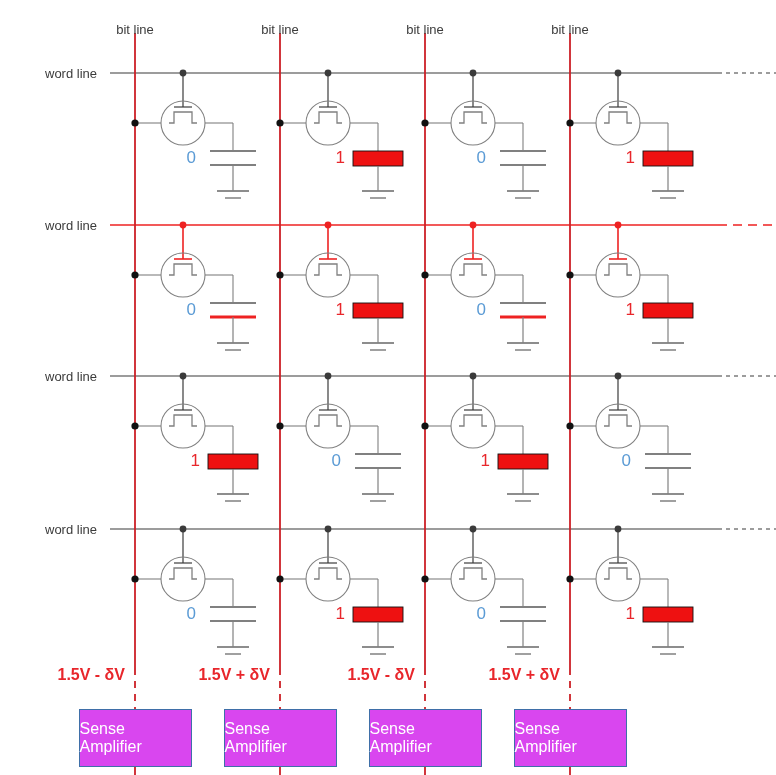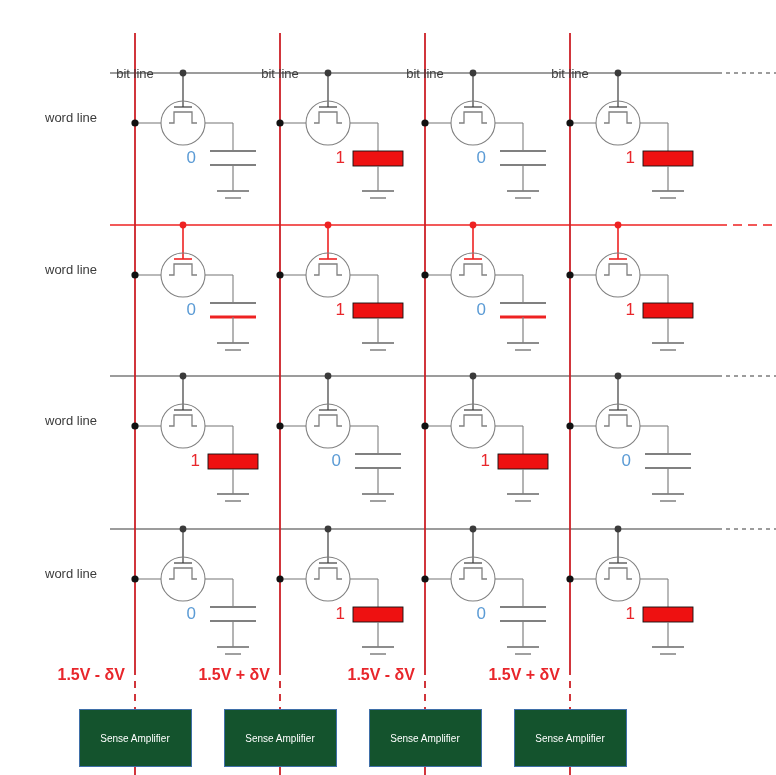--- a/index.html
+++ b/index.html
@@ -1,30 +1,30 @@
 <!DOCTYPE html>
 <html><head>
 <meta charset="utf-8">
 <style>
   html,body{margin:0;padding:0;background:#fff;}
   body{width:776px;height:775px;overflow:hidden;
        font-family:"Liberation Sans","DejaVu Sans",sans-serif;}
   #stage{position:relative;width:776px;height:775px;background:#fff;}
   svg.layer{position:absolute;left:0;top:0;width:776px;height:775px;}
 
-  .lbl{position:absolute;white-space:nowrap;margin-top:44px;}
+  .lbl{position:absolute;white-space:nowrap;}
   .bitline-label{font-size:13px;color:#3b3b3b;transform:translateX(-50%);}
   .wordline-label{font-size:13px;color:#3b3b3b;transform:translateY(-50%);}
   .bitval{position:absolute;font-size:17px;transform:translate(-100%,-50%);}
   .bitval.zero{color:#5B9BD5;}
   .bitval.one{color:#E8262B;}
   .volt{position:absolute;font-size:16px;color:#E8262B;font-weight:bold;
         transform:translate(-100%,-50%);white-space:nowrap;}
-  .samp{position:absolute;box-sizing:border-box;background:#14532d;
-        border:1.4px solid #3F6FA8;color:#fff;font-size:10px;
+  .samp{position:absolute;box-sizing:border-box;background:#d946ef;
+        border:1.4px solid #3F6FA8;color:#fff;font-size:16px;
         display:flex;align-items:center;justify-content:center;}
 </style>
 </head>
 <body>
 
 <div id="stage">
 
   <svg class="layer" id="wires" viewBox="0 0 776 775" xmlns="http://www.w3.org/2000/svg">
       <line x1="110" y1="73" x2="718" y2="73" stroke="#3b3b3b" stroke-width="1.1" stroke-linecap="butt"></line>
       <line x1="718" y1="73" x2="776" y2="73" stroke="#3b3b3b" stroke-width="1.1" stroke-linecap="butt" stroke-dasharray="4,4"></line>

